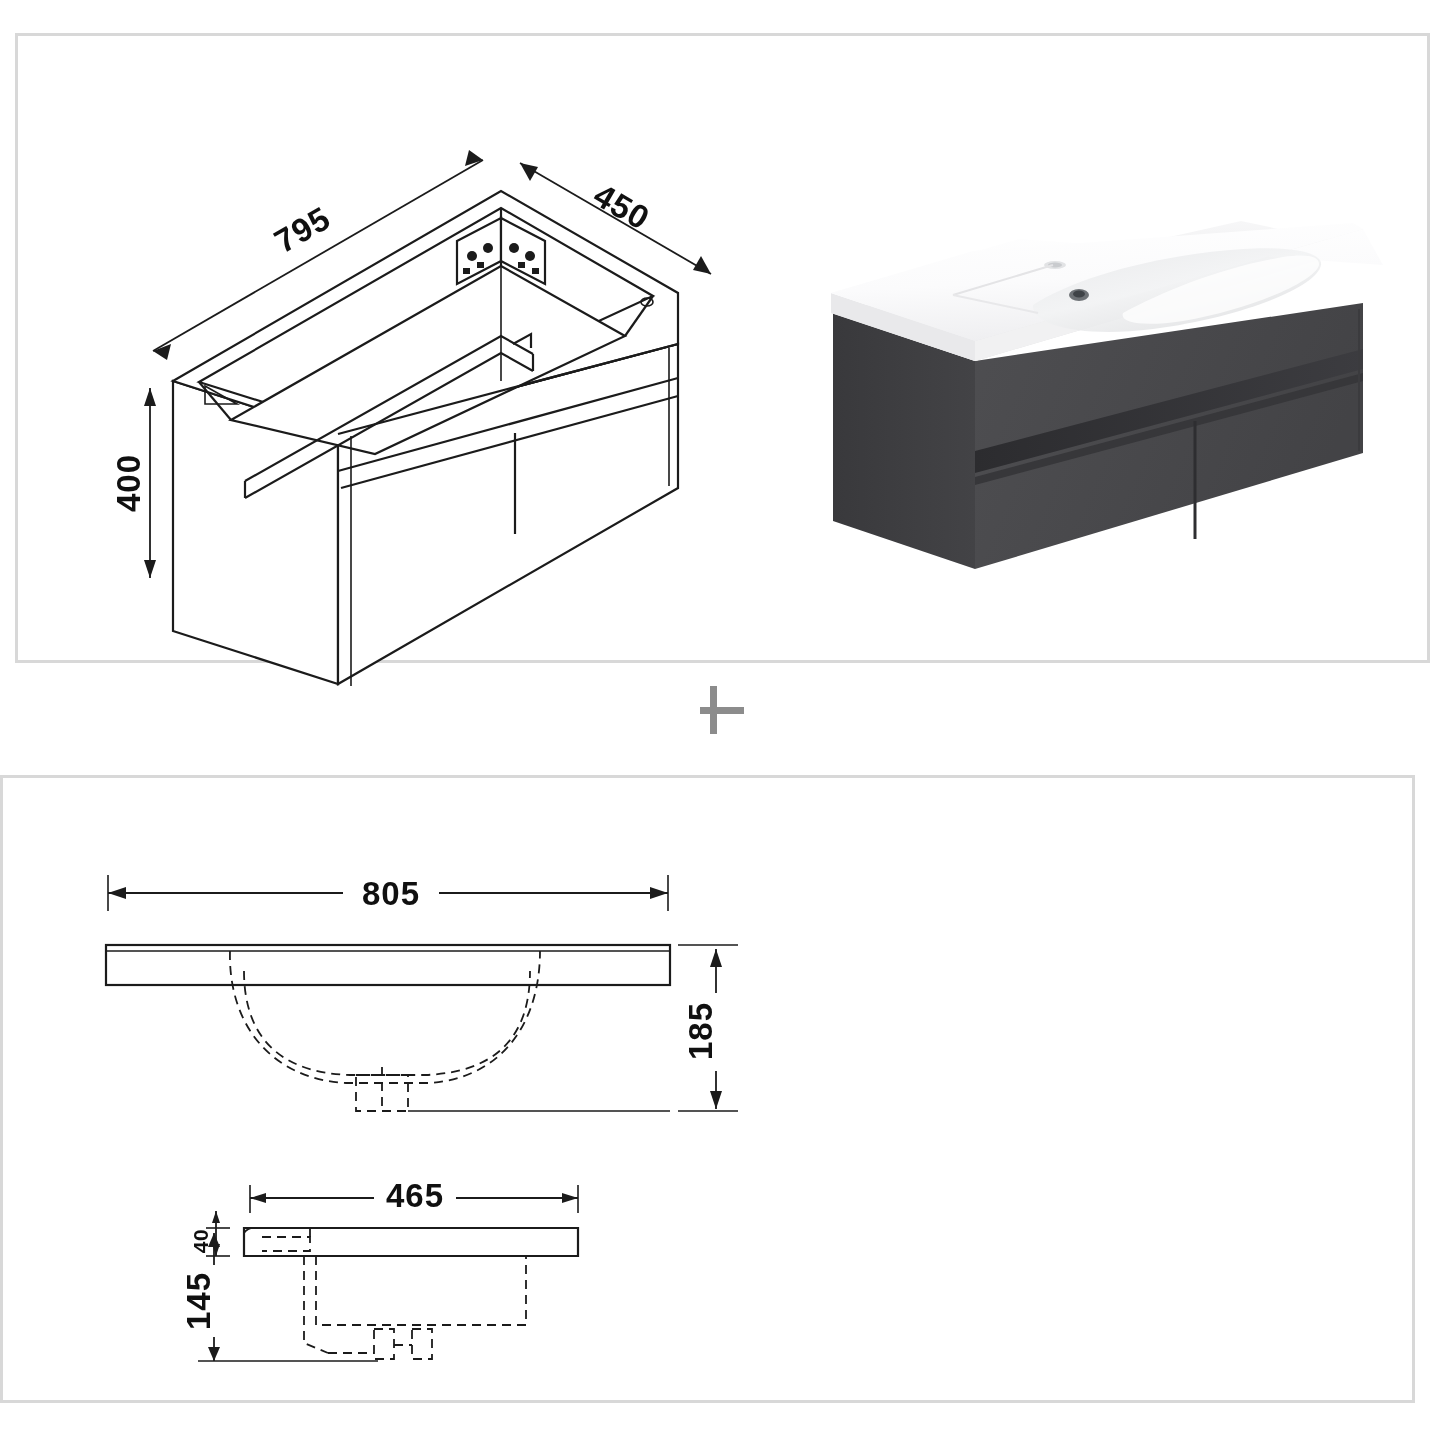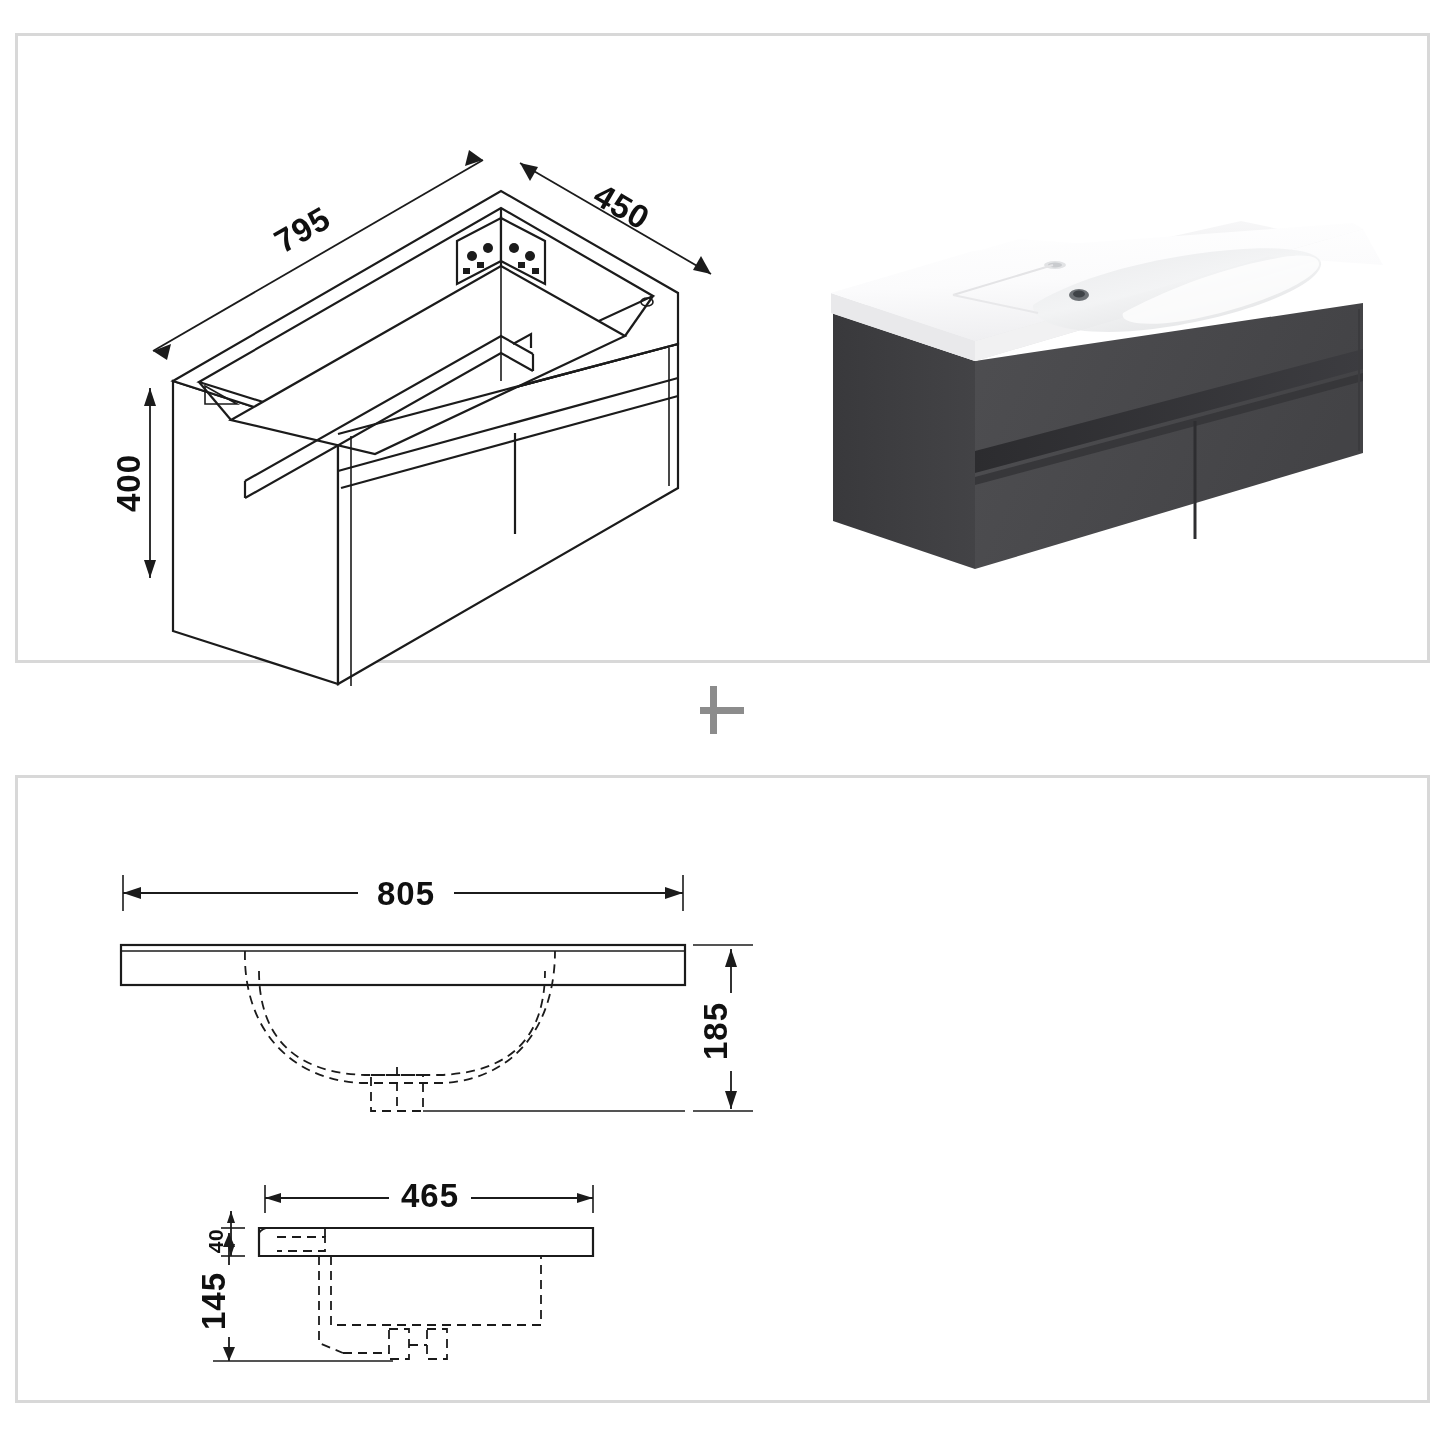--- a/index.html
+++ b/index.html
@@ -28,21 +28,21 @@
     border: 3px solid #d8d8d8;
     box-sizing: border-box;
   }
   #panel-cabinet {
     left: 15px;
     top: 33px;
     width: 1415px;
     height: 630px;
   }
   #panel-basin {
-    left: 15px;
+    left: 0;
     top: 775px;
     width: 1415px;
     height: 628px;
   }
 
   
   .plus-sep {
     position: absolute;
     left: 692px;
     top: 680px;

